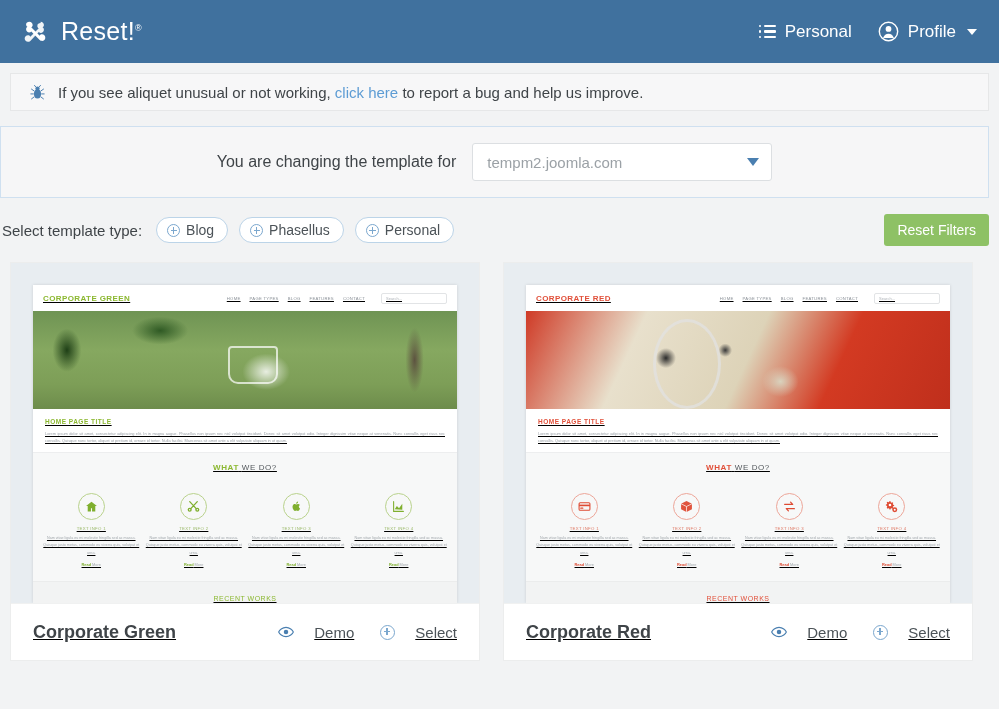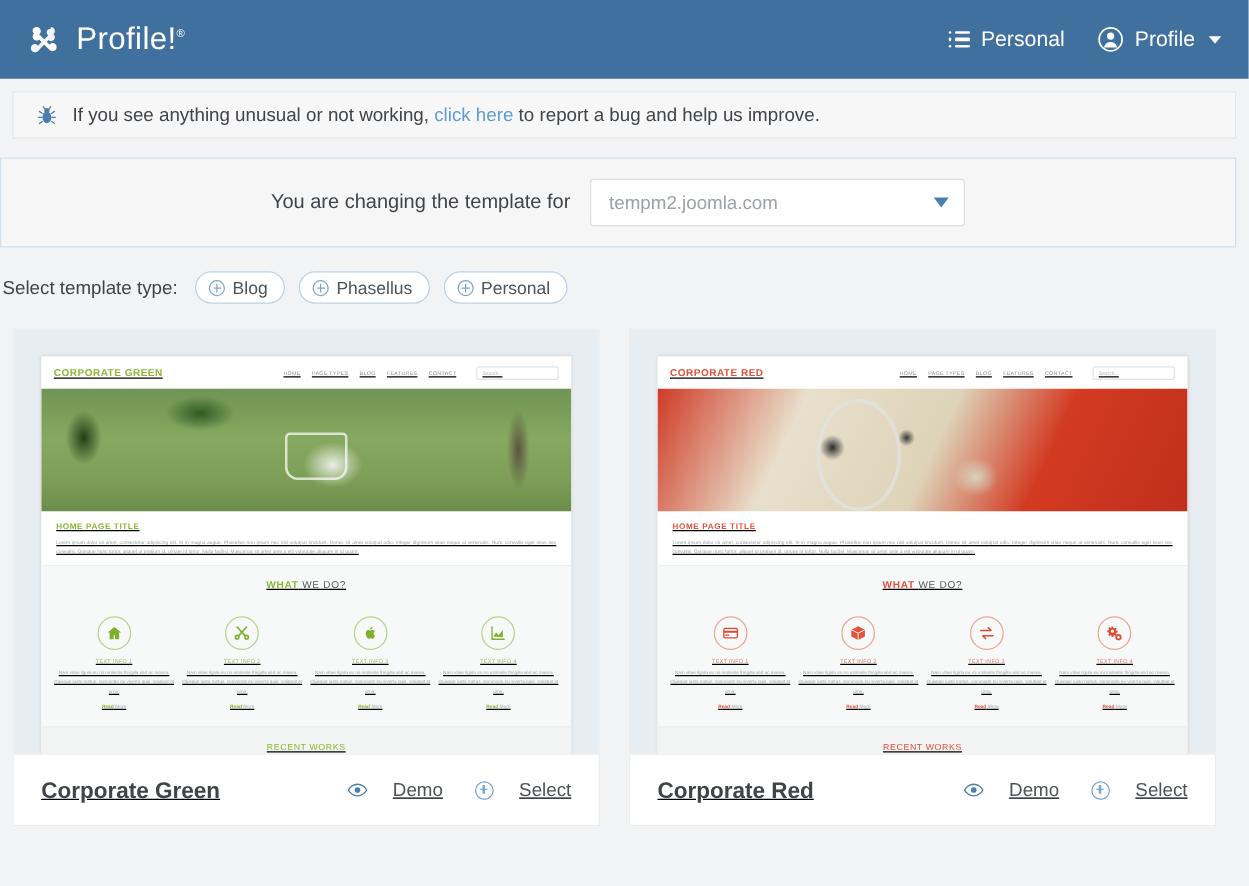--- a/index.html
+++ b/index.html
@@ -293,21 +293,21 @@
 <body>
 
 <div class="topbar">
   <div class="brand">
     <svg class="brand-logo" viewBox="0 0 64 64">
       <g fill="#ffffff">
         <path d="M20 10c4 0 7 3 7 7 0 2-1 4-3 5l18 18c1-2 3-3 5-3 4 0 7 3 7 7s-3 7-7 7c-2 0-4-1-5-2L24 31c-1 1-2 2-4 2-4 0-7-3-7-7 0-2 1-4 3-5-2-1-3-3-3-5 0-4 3-6 7-6z"></path>
         <path d="M44 10c4 0 7 3 7 7 0 2-1 4-3 5 2 1 3 3 3 5 0 4-3 7-7 7-2 0-3-1-4-2L22 51c-1 1-3 2-5 2-4 0-7-3-7-7s3-7 7-7c2 0 4 1 5 3l18-18c-2-1-3-3-3-5 0-4 3-6 7-6z" opacity="0.92"></path>
       </g>
     </svg>
-    <div class="brand-name"><span>Profile!</span><sup>®</sup></div>
+    <div class="brand-name"><span>Reset!</span><sup>®</sup></div>
   </div>
 
   <div class="topnav">
     <div class="topnav-item">
       <span class="list-icon">
           <i></i>
           <i></i>
           <i></i>
         </span>
       <span>Personal</span>
@@ -327,21 +327,21 @@
 <div class="notice">
   <svg width="17" height="17" viewBox="0 0 24 24">
     <g fill="#4a7fb0">
       <ellipse cx="12" cy="14" rx="5" ry="6.5"></ellipse>
       <circle cx="12" cy="6.5" r="3"></circle>
       <rect x="11.3" y="9" width="1.4" height="3"></rect>
       <path d="M6.8 9.5L3.5 7.2M6.2 14H2.6M6.8 18.5L3.6 21M17.2 9.5L20.5 7.2M17.8 14h3.6M17.2 18.5l3.2 2.5M9.6 4.2L7.8 2M14.4 4.2L16.2 2" stroke="#4a7fb0" stroke-width="1.4" fill="none" stroke-linecap="round"></path>
     </g>
   </svg>
   <div class="notice-text">
-    <span>If you see anything unusual or not working,</span>
+    <span>If you see aliquet unusual or not working,</span>
     <a href="#">click here</a>
     <span>to report a bug and help us improve.</span>
   </div>
 </div>
 
 <div class="panel">
   <div class="panel-label">You are changing the template for</div>
   <div class="select-box">
     <span class="select-value">tempm2.joomla.com</span>
     <span class="select-caret"></span>
@@ -357,20 +357,21 @@
   </div>
   <div class="pill">
     <span class="plus-circle"></span>
     <span>Phasellus</span>
   </div>
   <div class="pill">
     <span class="plus-circle"></span>
     <span>Personal</span>
   </div>
 
+  <button class="reset-btn">Reset Filters</button>
 </div>
 
 <div class="grid">
 
   <div class="card">
     <div class="card-thumb">
       <div class="mini">
 
         <div class="mini-head">
           <span class="mini-brand" style="color:#8cb831">CORPORATE GREEN</span>

